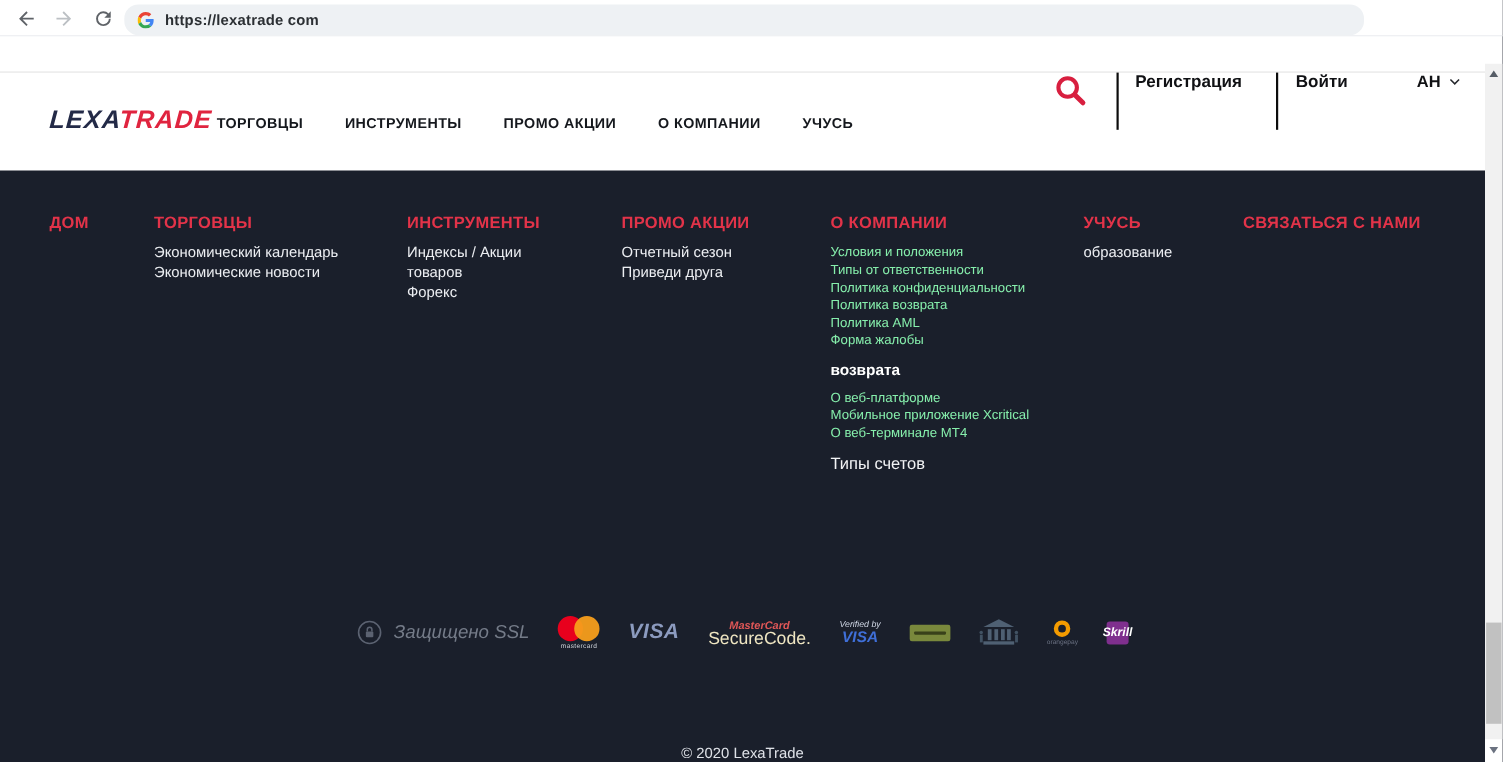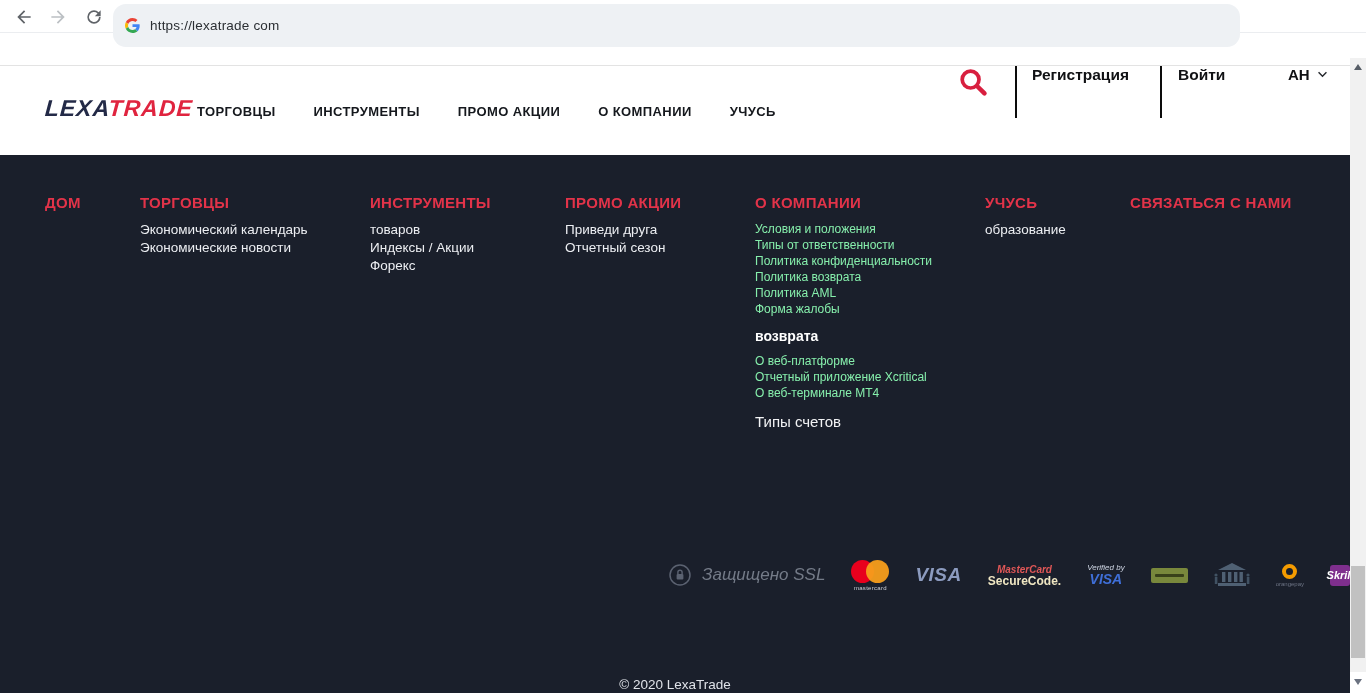--- a/index.html
+++ b/index.html
@@ -7,23 +7,23 @@
   body {
     width:1366px; height:693px; position:relative; overflow:hidden;
     background:#ffffff; font-family:"Liberation Sans", sans-serif;
   }
 
   
   .toolbar { position:absolute; top:0; left:0; width:1366px; height:33px; background:#fff;
              border-bottom:1px solid #ebedf0; }
   .nav-ic { position:absolute; top:7px; width:20px; height:20px; cursor:pointer; }
   .ic-back { left:14px; } .ic-fwd { left:48px; } .ic-reload { left:84px; }
-  .omnibox { position:absolute; left:113px; top:4px; width:1127px; height:43px;
+  .omnibox { position:absolute; left:113px; top:4px; width:1127px; height:28px;
              background:#eef1f4; border-radius:13px; display:flex; align-items:center;
-             padding:0 12px; cursor:text; }
+             padding:0 12px; cursor:text;font-weight:bold; }
   .g-icon { width:15px; height:15px; margin-right:10px; flex:0 0 auto; }
   .url-text { font-size:13.5px; color:#2b2f33; letter-spacing:0.2px; }
 
   
   .page-header { position:absolute; top:65px; left:0; width:1350px; height:90px; background:#fff;
                  border-top:1px solid #e3e3e3; }
   .logo { position:absolute; left:45px; top:29px; font-size:23px; font-weight:800; font-style:italic;
           letter-spacing:1px; transform:skewX(-4deg); white-space:nowrap; cursor:pointer; }
   .logo .lx { color:#232a47; } .logo .tr { color:#e0243f; }
   .main-nav { position:absolute; left:197px; top:0; height:90px; display:flex; align-items:center; gap:38px; }
@@ -55,32 +55,32 @@
   .f-link { font-size:13.5px; color:#eceef2; line-height:18px; cursor:pointer; }
   .f-subtitle { font-size:14px; font-weight:800; color:#ffffff; line-height:17px; max-width:125px;
                 margin:0 0 8px 0; }
   .f-subtitle + .f-sublink { margin-top:0; }
   .f-sublink { font-size:12px; color:#86efac; line-height:16px; cursor:pointer; }
   .f-subtitle.not-first { margin-top:11px; }
   .f-extra { font-size:15px; color:#f2f3f5; margin-top:12px; cursor:pointer; }
 
   
   .payments { position:absolute; top:398px; left:0; width:1350px; height:44px;
-              display:flex; justify-content:flex-end; align-items:center; gap:26px; }
+              display:flex; justify-content:center; align-items:center; gap:26px; }
   .pay { display:flex; flex-direction:column; align-items:center; justify-content:center; }
   .ssl-wrap { flex-direction:row; gap:10px; }
   .ssl-label { font-size:17px; font-style:italic; color:#747b88; }
   .mc-circles { position:relative; width:38px; height:23px; }
   .mc-circles .c { position:absolute; top:0; width:23px; height:23px; border-radius:50%; }
   .mc-circles .red { left:0; background:#e8001d; }
   .mc-circles .org { left:15px; background:#f79e1b; opacity:0.95; }
   .mc-label { font-size:6px; color:#cfd3da; margin-top:2px; letter-spacing:0.3px; }
   .visa-logo { font-size:19px; font-weight:800; font-style:italic; color:#8c9bbf; letter-spacing:0.5px; }
   .sc-line1 { font-size:10px; font-weight:800; font-style:italic; color:#e05757; line-height:11px; }
-  .sc-line2 { font-size:12px; font-weight:700; color:#efe6c2; line-height:12px; }
+  .sc-line2 { font-size:16px; font-weight:400; color:#efe6c2; line-height:12px; }
   .vbv-line1 { font-size:8px; font-style:italic; color:#cfd6e4; line-height:9px; }
   .vbv-line2 { font-size:14px; font-weight:800; font-style:italic; color:#3f6fd8; line-height:15px; }
   .green-badge { width:37px; height:15px; border-radius:2px; background:#79883c; position:relative; }
   .green-badge:after { content:""; position:absolute; left:4px; top:6px; width:29px; height:3px;
                        background:#39411a; border-radius:1px; }
   .op-ring { width:15px; height:15px; border:4px solid #f49b00; border-radius:50%; }
   .op-label { font-size:6px; color:#6d7485; margin-top:2px; }
   .skrill-badge { width:20px; height:21px; border-radius:3px; background:#7f2f8e;
                   display:flex; align-items:center; justify-content:center; }
   .skrill-badge span { font-size:11px; font-weight:800; font-style:italic; color:#fff; }
@@ -154,40 +154,40 @@
       <div class="f-col">
         <div class="f-title">ДОМ</div>
       </div>
       <div class="f-col">
         <div class="f-title">ТОРГОВЦЫ</div>
         <div class="f-link">Экономический календарь</div>
         <div class="f-link">Экономические новости</div>
       </div>
       <div class="f-col">
         <div class="f-title">ИНСТРУМЕНТЫ</div>
+        <div class="f-link">Индексы / Акции</div>
         <div class="f-link">товаров</div>
-        <div class="f-link">Индексы / Акции</div>
         <div class="f-link">Форекс</div>
       </div>
       <div class="f-col">
         <div class="f-title">ПРОМО АКЦИИ</div>
+        <div class="f-link">Отчетный сезон</div>
         <div class="f-link">Приведи друга</div>
-        <div class="f-link">Отчетный сезон</div>
       </div>
       <div class="f-col">
         <div class="f-title">О КОМПАНИИ</div>
         <div class="f-sublink">Условия и положения</div>
         <div class="f-sublink">Типы от ответственности</div>
         <div class="f-sublink">Политика конфиденциальности</div>
         <div class="f-sublink">Политика возврата</div>
         <div class="f-sublink">Политика AML</div>
         <div class="f-sublink">Форма жалобы</div>
         <div class="f-subtitle not-first">возврата</div>
         <div class="f-sublink">О веб-платформе</div>
-        <div class="f-sublink">Отчетный приложение Xcritical</div>
+        <div class="f-sublink">Мобильное приложение Xcritical</div>
         <div class="f-sublink">О веб-терминале МТ4</div>
         <div class="f-extra">Типы счетов</div>
       </div>
       <div class="f-col">
         <div class="f-title">УЧУСЬ</div>
         <div class="f-link">образование</div>
       </div>
       <div class="f-col">
         <div class="f-title">СВЯЗАТЬСЯ С НАМИ</div>
       </div>

